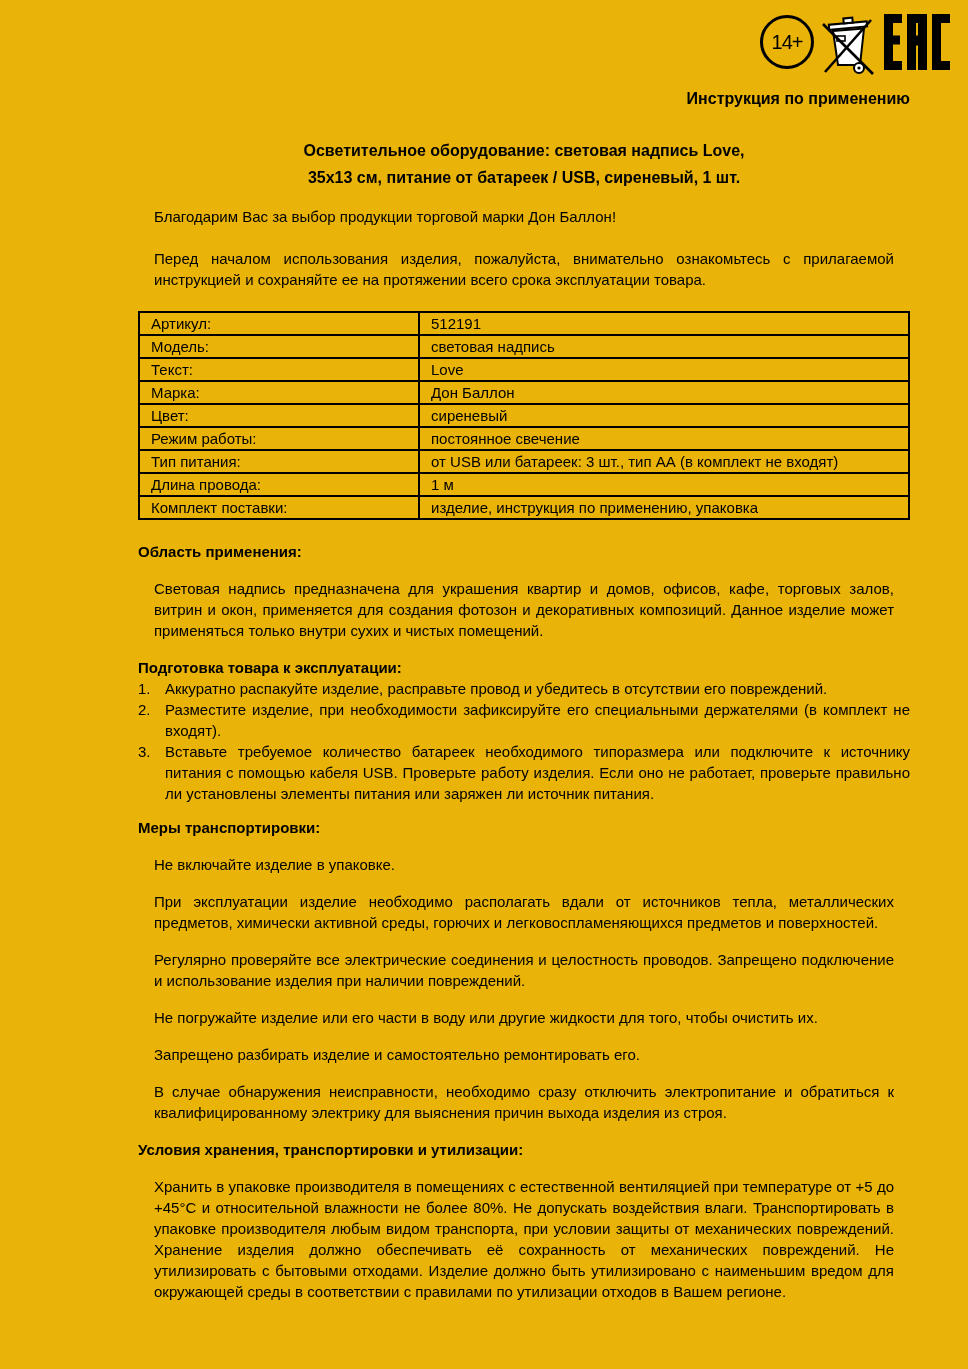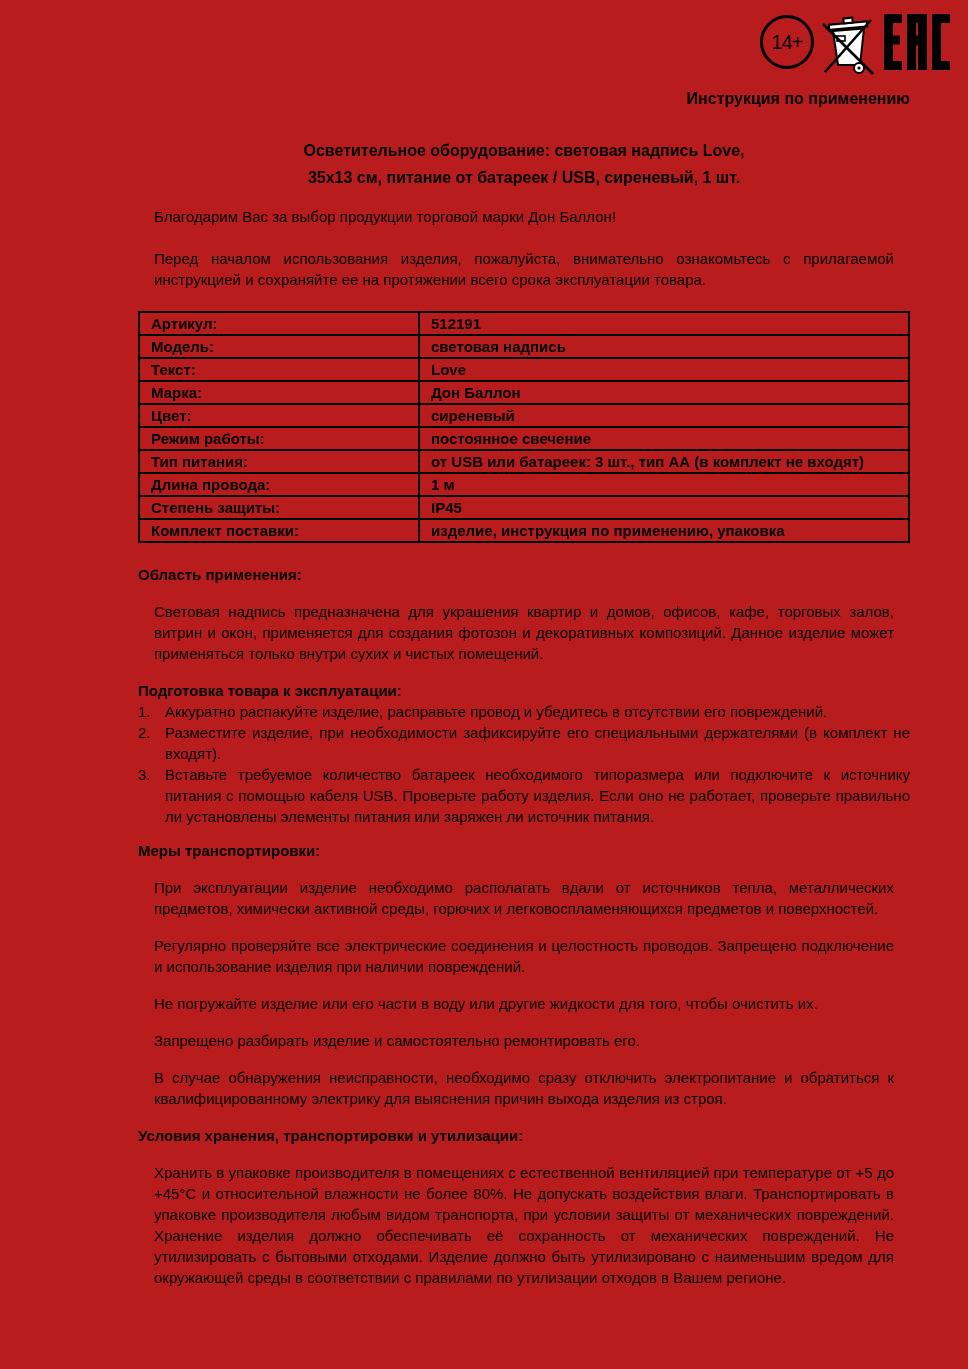--- a/index.html
+++ b/index.html
@@ -1,21 +1,21 @@
 <!DOCTYPE html>
 <html><head>
 <meta charset="utf-8">
 <style>
   html, body { margin: 0; padding: 0; background: #ffffff; }
   body {
     width: 968px; height: 1369px; position: relative;
     color: #000; font-family: "Liberation Sans", sans-serif;
     font-size: 15px; line-height: 21px;
   }
-  .page { position: relative; width: 968px; height: 1369px; overflow: hidden; background: #b91c1c; }
+  .page { position: relative; width: 968px; height: 1369px; overflow: hidden; background: #eab308; }
 
   
   .icons-row { position: absolute; top: 12px; right: 18px; display: flex; align-items: flex-start; gap: 7px; }
   .age-circle {
     width: 48px; height: 48px; border: 3px solid #000; border-radius: 50%;
     display: flex; align-items: center; justify-content: center;
     font-size: 20px; font-weight: 400; margin-top: 3px; letter-spacing: -1px;
   }
   .icon-svg { display: block; }
 
@@ -23,21 +23,21 @@
   .content { position: absolute; left: 138px; top: 0; width: 772px; }
 
   .doc-title { margin-top: 88px; text-align: right; font-weight: bold; font-size: 16px; line-height: 21px; }
   .doc-subtitle { margin-top: 28px; text-align: center; font-weight: bold; font-size: 16px; line-height: 27px; }
 
   .para { text-align: justify; margin: 16px; }
   .p-thanks { margin-top: 15px; }
   .p-notice { margin-top: 21px; }
 
   .specs-heading { margin-top: 15px; font-weight: bold; }
-  table.specs { width: 100%; border-collapse: collapse; table-layout: fixed; margin-top: 21px; font-weight: bold; }
+  table.specs { width: 100%; border-collapse: collapse; table-layout: fixed; margin-top: 21px; }
   table.specs td { border: 2px solid #000; height: 20px; padding: 0 6px 0 11px; vertical-align: middle; overflow: hidden; white-space: nowrap; }
   table.specs td.c1 { width: 261px; }
 
   .section { margin-top: 13px; }
   .section.first { margin-top: 21px; }
   .sec-heading { font-weight: bold; }
   .numlist { margin: 0; }
   .num-item { display: flex; }
   .num { flex: 0 0 27px; width: 27px; }
   .num-text { flex: 1; text-align: justify; }
@@ -128,24 +128,20 @@
           </tr>
           <tr>
             <td class="c1">Тип питания:</td>
             <td class="c2">от USB или батареек: 3 шт., тип АА (в комплект не входят)</td>
           </tr>
           <tr>
             <td class="c1">Длина провода:</td>
             <td class="c2">1 м</td>
           </tr>
           <tr>
-            <td class="c1">Степень защиты:</td>
-            <td class="c2">IP45</td>
-          </tr>
-          <tr>
             <td class="c1">Комплект поставки:</td>
             <td class="c2">изделие, инструкция по применению, упаковка</td>
           </tr>
         </tbody>
     </table>
 
     <div>
         <section class="section first">
           <div class="sec-heading">Область применения:</div>
           <div class="para">Световая надпись предназначена для украшения квартир и домов, офисов, кафе, торговых залов, витрин и окон, применяется для создания фотозон и декоративных композиций. Данное изделие может применяться только внутри сухих и чистых помещений.</div>
@@ -162,20 +158,21 @@
               <div class="num-text">Разместите изделие, при необходимости зафиксируйте его специальными держателями (в комплект не входят).</div>
             </div>
             <div class="num-item">
               <span class="num">3.</span>
               <div class="num-text">Вставьте требуемое количество батареек необходимого типоразмера или подключите к источнику питания с помощью кабеля USB. Проверьте работу изделия. Если оно не работает, проверьте правильно ли установлены элементы питания или заряжен ли источник питания.</div>
             </div>
           </div>
         </section>
         <section class="section">
           <div class="sec-heading">Меры транспортировки:</div>
+          <div class="para">Не включайте изделие в упаковке.</div>
           <div class="para">При эксплуатации изделие необходимо располагать вдали от источников тепла, металлических предметов, химически активной среды, горючих и легковоспламеняющихся предметов и поверхностей.</div>
           <div class="para">Регулярно проверяйте все электрические соединения и целостность проводов. Запрещено подключение и использование изделия при наличии повреждений.</div>
           <div class="para">Не погружайте изделие или его части в воду или другие жидкости для того, чтобы очистить их.</div>
           <div class="para">Запрещено разбирать изделие и самостоятельно ремонтировать его.</div>
           <div class="para">В случае обнаружения неисправности, необходимо сразу отключить электропитание и обратиться к квалифицированному электрику для выяснения причин выхода изделия из строя.</div>
         </section>
         <section class="section">
           <div class="sec-heading">Условия хранения, транспортировки и утилизации:</div>
           <div class="para">Хранить в упаковке производителя в помещениях с естественной вентиляцией при температуре от +5 до +45°С и относительной влажности не более 80%. Не допускать воздействия влаги. Транспортировать в упаковке производителя любым видом транспорта, при условии защиты от механических повреждений. Хранение изделия должно обеспечивать её сохранность от механических повреждений. Не утилизировать с бытовыми отходами. Изделие должно быть утилизировано с наименьшим вредом для окружающей среды в соответствии с правилами по утилизации отходов в Вашем регионе.</div>
         </section>

